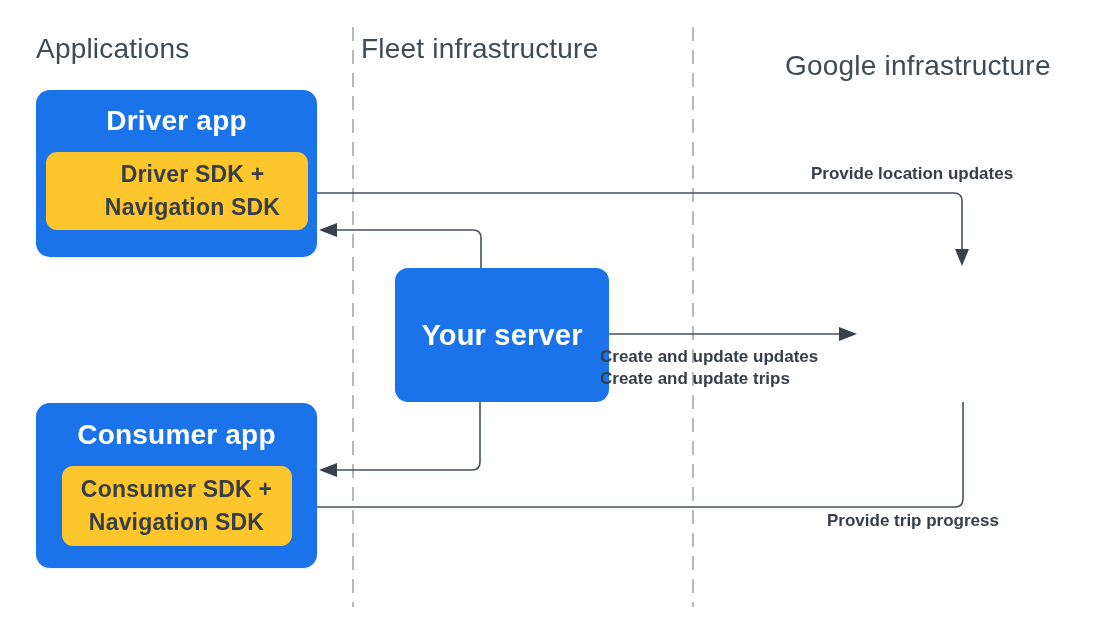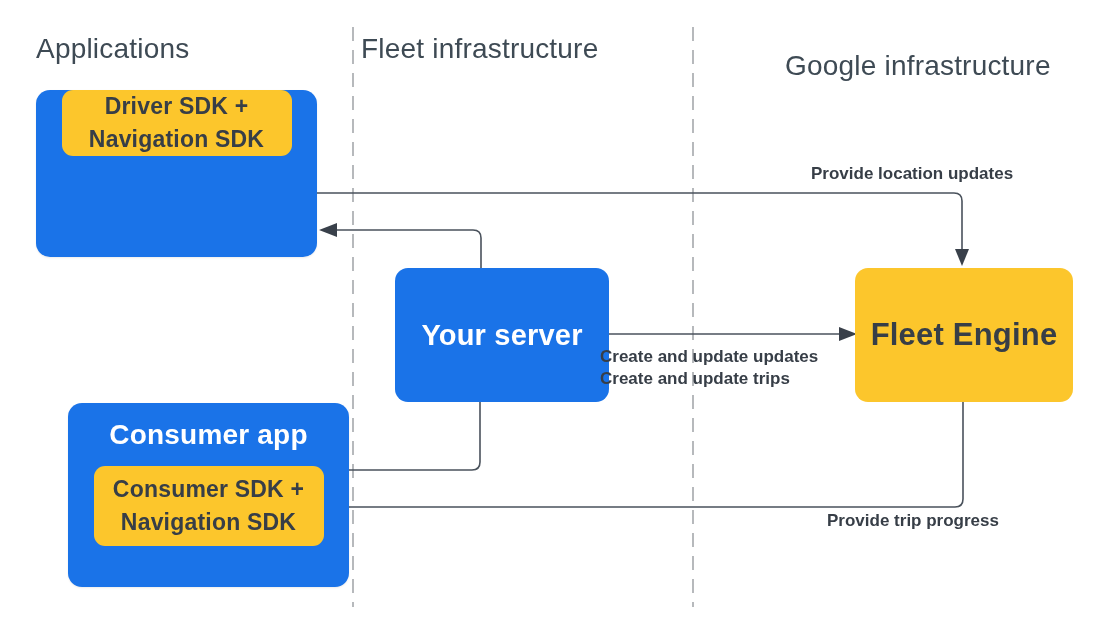--- a/index.html
+++ b/index.html
@@ -17,28 +17,28 @@
   #hdr-google{left:785px;width:300px;margin-top:17px;}
 
   svg.wires{position:absolute;left:0;top:0;pointer-events:none;}
   .wire{fill:none;stroke:var(--line);stroke-width:1.6px;}
   .divider{fill:none;stroke:var(--divider);stroke-width:1.6px;stroke-dasharray:14 9;}
   .head{fill:var(--arrowhead);stroke:none;}
 
   .app-box{position:absolute;width:281px;background:var(--blue);border-radius:14px;
     box-shadow:0 1px 2px rgba(0,0,0,0.08);}
   #driver-app{left:36px;top:90px;height:167px;}
-  #consumer-app{left:36px;top:403px;height:184px;margin-left:32px;}
+  #consumer-app{left:36px;top:403px;height:165px;}
   .app-title{height:62px;display:flex;align-items:center;justify-content:center;
     color:var(--box-text-light);font-size:28px;font-weight:700;letter-spacing:0.2px;}
   #consumer-app .app-title{height:63px;}
   .sdk-box{width:230px;margin:0 auto;background:var(--yellow);border-radius:11px;
     display:flex;flex-direction:column;align-items:center;justify-content:center;
     color:var(--box-text-dark);font-size:23px;font-weight:700;line-height:33px;letter-spacing:0.2px;}
-  #driver-sdk{height:66px;}
+  #driver-sdk{height:78px;padding-left:32px;}
   #consumer-sdk{height:80px;justify-content:center;}
 
   .node-box{position:absolute;display:flex;align-items:center;justify-content:center;
     border-radius:13px;font-weight:700;letter-spacing:0.2px;}
   #your-server{left:395px;top:268px;width:214px;height:134px;background:var(--blue);
     color:var(--box-text-light);font-size:29px;}
   #fleet-engine{left:855px;top:268px;width:218px;height:134px;background:var(--yellow);
     color:var(--box-text-dark);font-size:31px;}
 
   .edge-label{position:absolute;font-size:17px;font-weight:700;color:var(--box-text-dark);
@@ -82,35 +82,35 @@
       <polygon class="head" points="319,470 337,463 337,477"></polygon>
     </g>
 
     <g>
       <path class="wire" d="M963 402 V499 Q963 507 955 507 H312"></path>
       <polygon class="head" points="294,507 312,500 312,514"></polygon>
     </g>
   </svg>
 
   <div class="app-box" id="driver-app">
+    <div class="app-title">Driver app</div>
     <div class="sdk-box" id="driver-sdk">
       <div>Driver SDK +</div>
       <div>Navigation SDK</div>
     </div>
   </div>
 
   <div class="app-box" id="consumer-app">
     <div class="app-title">Consumer app</div>
     <div class="sdk-box" id="consumer-sdk">
       <div>Consumer SDK +</div>
       <div>Navigation SDK</div>
     </div>
   </div>
 
   <div class="node-box" id="your-server">Your server</div>
 
-  <div class="node-box" id="fleet-engine">Fleet Engine</div>
 
   <div class="edge-label" id="lbl-location">Provide location updates</div>
   <div class="edge-label" id="lbl-vehicles">Create and update updates</div>
   <div class="edge-label" id="lbl-trips">Create and update trips</div>
   <div class="edge-label" id="lbl-progress">Provide trip progress</div>
 </div>
 
 </body></html>

